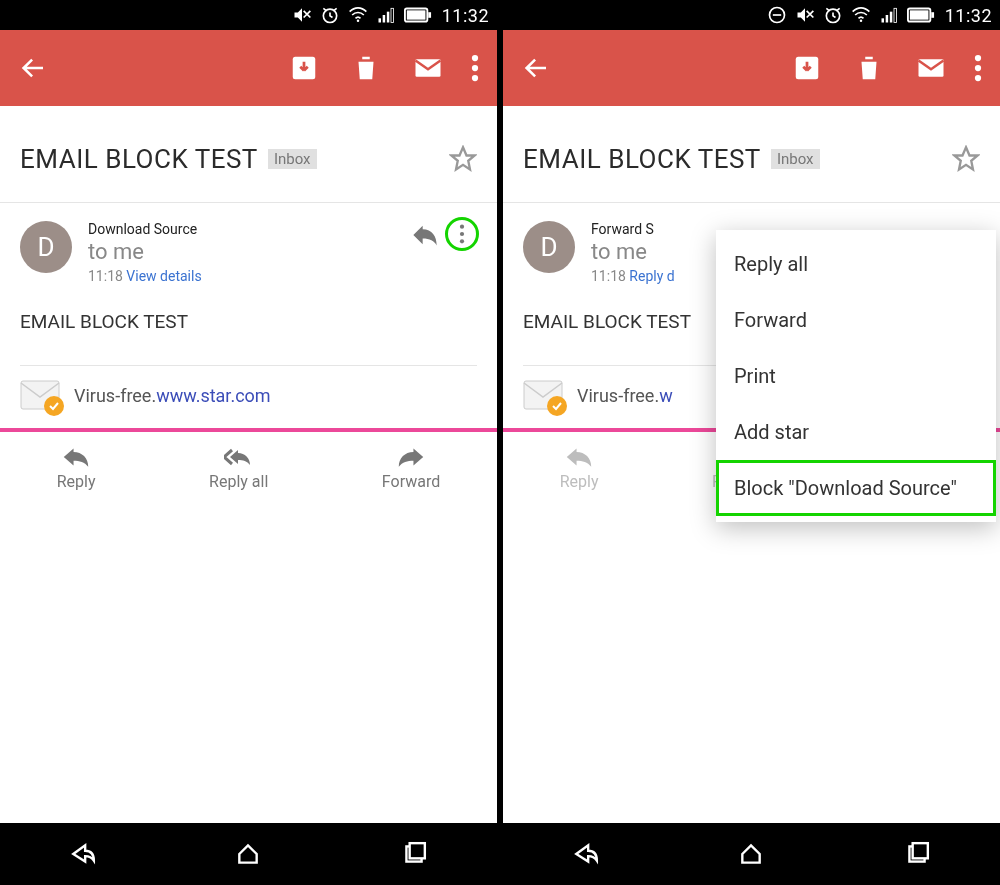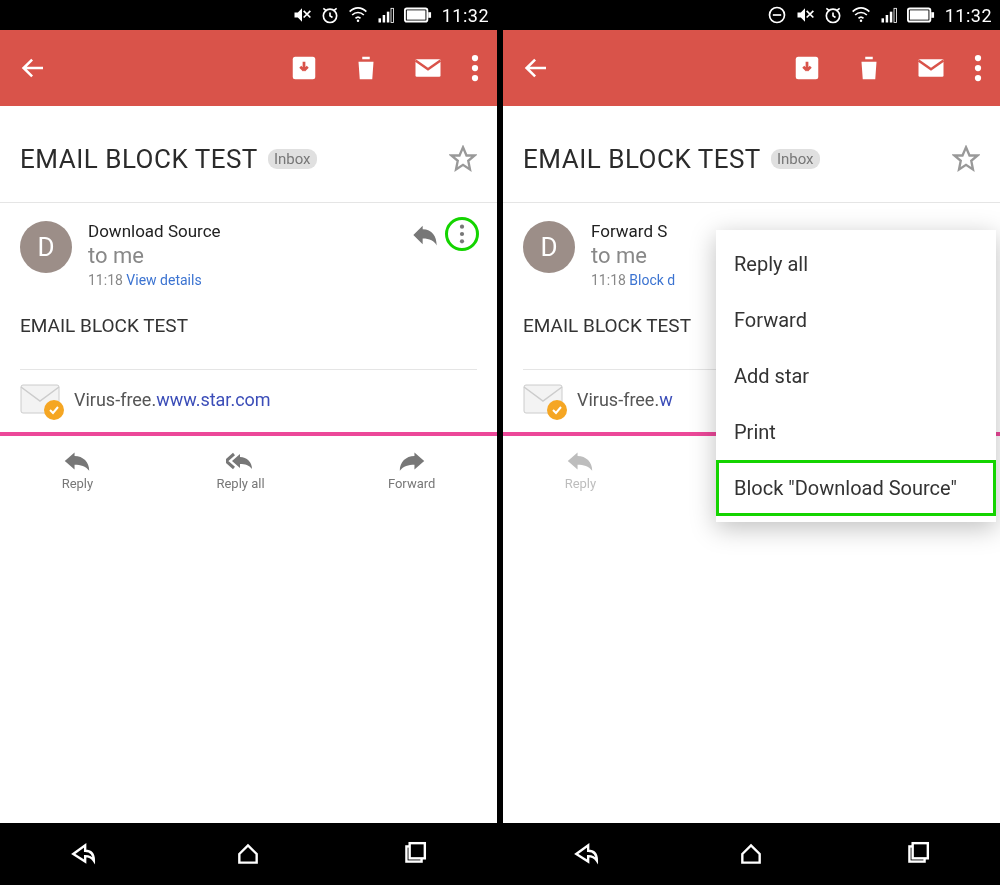--- a/index.html
+++ b/index.html
@@ -12,45 +12,45 @@
   .status .ic { width:20px; height:20px; fill:#fff; }
   .status .time { font-size:18px; font-weight:400; margin-left:2px;}
   
   .appbar { height:76px; background:#d9534a; display:flex; align-items:center; padding:0 18px; color:#fff; }
   .appbar .spacer { flex:1; }
   .appbar .aicon { width:30px; height:30px; fill:#fff; margin-left:32px; cursor:pointer;}
   .appbar .back { width:30px; height:30px; fill:#fff; }
   
   .subject { padding:38px 20px 28px 20px; display:flex; align-items:center; border-bottom:1px solid #e5e5e5;}
   .subject h1 { font-size:26px; font-weight:400; color:#2b2b2b; letter-spacing:.5px;}
-  .subject .tag { background:#e0e0e0; color:#777; font-size:15px; padding:1px 6px; margin-left:10px;border-radius:9px;}
+  .subject .tag { background:#e0e0e0; color:#777; font-size:15px; padding:1px 6px; margin-left:10px;}
   .subject .star { margin-left:auto; width:28px; height:28px; fill:none; stroke:#999; stroke-width:2;}
   
   .sender { padding:18px 14px 10px 20px; display:flex; position:relative;}
   .avatar { width:52px; height:52px; border-radius:50%; background:#9c8e88; color:#fff; font-size:26px; display:flex; align-items:center; justify-content:center; flex-shrink:0;}
   .sinfo { margin-left:16px; font-size:20px; color:#333;}
-  .sinfo .sname { font-size:17px; color:#222; }
+  .sinfo .sname { font-size:14px; color:#222; }
   .sinfo .to { font-size:22px; color:#888; margin-top:2px;}
   .sinfo .date { font-size:14px; color:#888; margin-top:4px;}
   .sinfo .link { color:#3b73d1; }
   .sender .reply-ic { position:absolute; right:58px; top:18px; width:28px; height:28px; fill:#777;}
   .sender .kebab { position:absolute; right:18px; top:14px; width:34px; height:34px; display:flex; align-items:center; justify-content:center;}
   .sender .kebab svg{ width:22px; height:22px; fill:#777;}
   .kebab.hi { border:3px solid #14d400; border-radius:50%; }
   
   .body { padding:16px 20px 14px 20px; font-size:19px; color:#333;}
   .hr { height:1px; background:#e5e5e5; margin:18px 20px 0 20px;}
   .avast { padding:14px 20px 18px 20px; display:flex; align-items:center; font-size:18px; color:#555; border-bottom:4px solid #ec4899;}
   .avast .env { width:40px; height:30px; position:relative; margin-right:14px;}
   .avast .env svg{ width:40px; height:30px;}
   .avast .badge{ position:absolute; right:-4px; bottom:-6px; width:20px; height:20px; border-radius:50%; background:#f5a623; display:flex; align-items:center; justify-content:center;}
   .avast .badge svg{ width:12px; height:12px; fill:#fff;}
   
   .actions { display:flex; justify-content:space-around; padding:14px 0 12px 0;}
-  .act { text-align:center; color:#777; font-size:13px; cursor:pointer;}
+  .act { text-align:center; color:#777; font-size:16px; cursor:pointer;}
   .act svg { width:30px; height:22px; fill:#777; display:block; margin:0 auto 4px auto;}
   
   .nav { height:62px; background:#000; margin-top:auto; display:flex; justify-content:space-around; align-items:center;}
   .nav svg { width:26px; height:26px; fill:none; stroke:#fff; stroke-width:2.2;}
   
   .menu { position:absolute; top:230px; right:4px; width:280px; background:#fff; box-shadow:0 6px 24px rgba(0,0,0,.25); padding:6px 0;}
   .menu .mi { padding:16px 18px; font-size:20px; color:#333; cursor:pointer;}
   .menu .mi.hi { border:3px solid #14d400; padding:13px 15px;} 
   .dim .actions .act { color:#bdbdbd; }
   .dim .actions .act svg { fill:#bdbdbd; }
@@ -250,21 +250,21 @@
       <svg class="star" viewBox="0 0 24 24">
           <path d="M12 2l3 7h7l-5.5 4.5L18 21l-6-4-6 4 1.5-7.5L2 9h7z"></path>
         </svg>
     </div>
 
     <div class="sender">
       <div class="avatar">D</div>
       <div class="sinfo">
         <div class="sname">Forward S</div>
         <div class="to">to me</div>
-        <div class="date"><span>11:18 </span><span class="link">Block d</span></div>
+        <div class="date"><span>11:18 </span><span class="link">Reply d</span></div>
       </div>
     </div>
 
     <div class="body">EMAIL BLOCK TEST</div>
     <div class="hr"></div>
     <div class="avast">
       <div class="env">
         <svg viewBox="0 0 40 30">
             <rect x="1" y="1" width="38" height="28" rx="2" fill="#f3f3f3" stroke="#ccc"></rect>
             <path d="M1 3l19 14L39 3" fill="none" stroke="#ccc" stroke-width="1.5"></path>
@@ -288,22 +288,22 @@
             <path d="M8 2L0 9l8 7" fill="none" stroke="#bdbdbd" stroke-width="3"></path>
           </svg><span>Reply all</span></div>
       <div class="act"><svg viewBox="0 0 24 18">
             <path d="M14 2l8 7-8 7v-4c-5 0-9 1-12 5 0-7 5-12 12-12z"></path>
           </svg><span>Forward</span></div>
     </div>
 
     <div class="menu">
       <div class="mi">Reply all</div>
       <div class="mi">Forward</div>
+      <div class="mi">Print</div>
       <div class="mi">Add star</div>
-      <div class="mi">Print</div>
       <div class="mi hi">Block "Download Source"</div>
     </div>
 
     <div class="nav">
       <svg viewBox="0 0 24 24">
           <path d="M14 4v5c5 0 8 3 8 9-2-3-4-4-8-4v5L3 12z"></path>
         </svg>
       <svg viewBox="0 0 24 24">
           <path d="M4 12L12 4l8 8v8H4z"></path>
         </svg>

